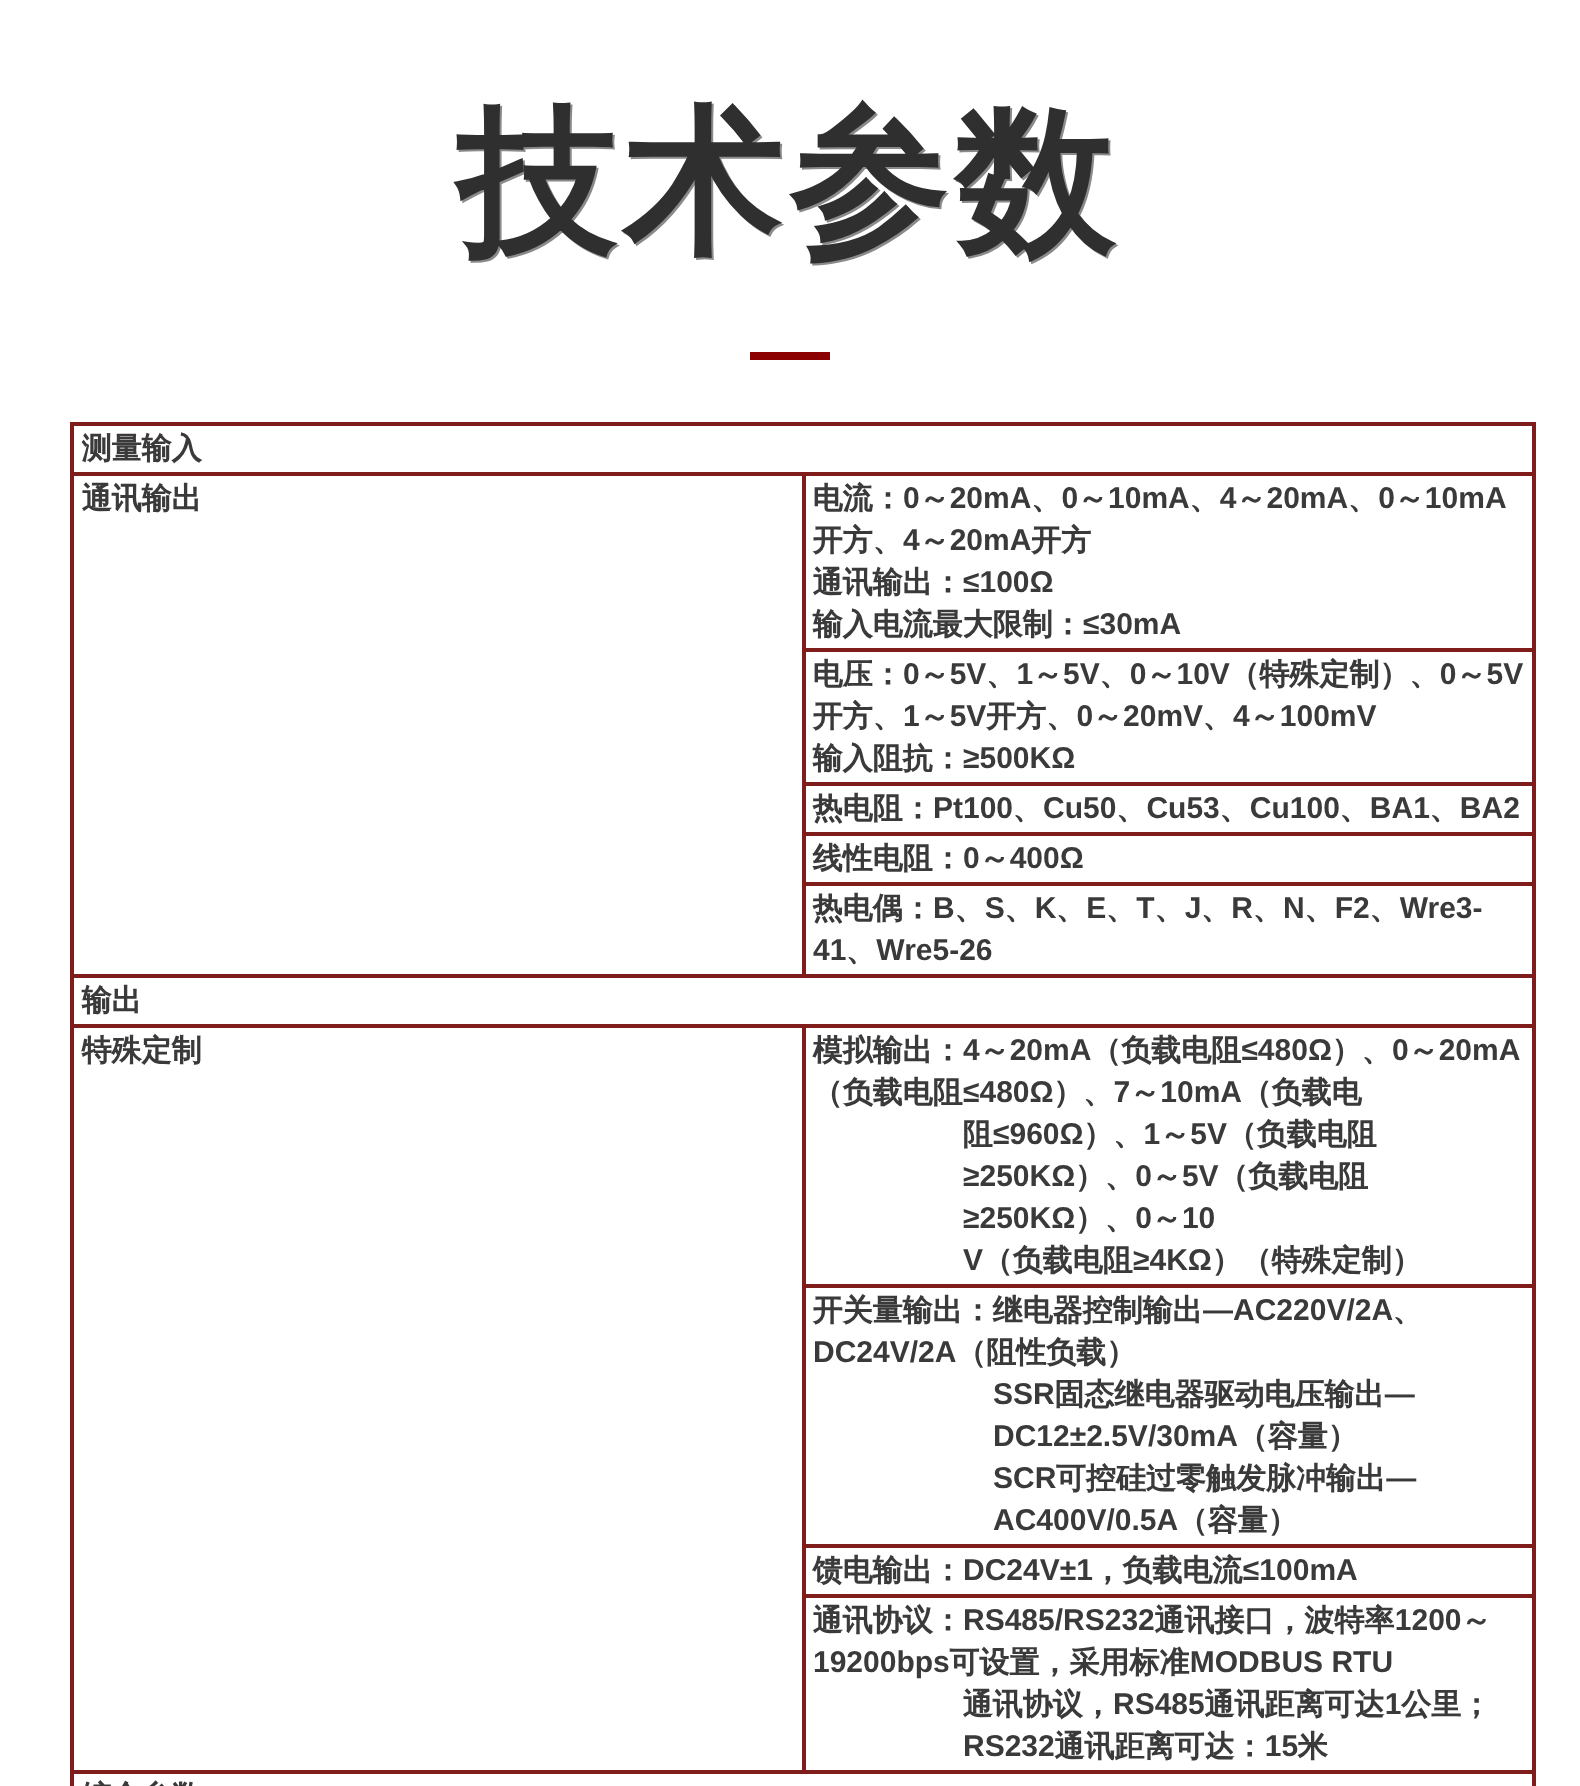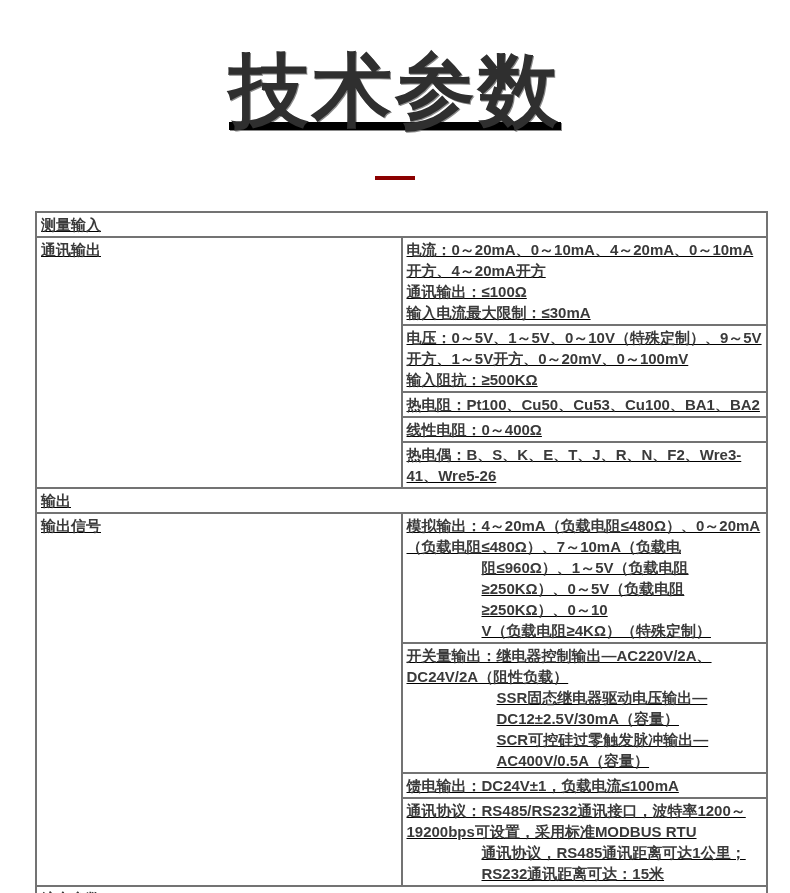--- a/index.html
+++ b/index.html
@@ -8,21 +8,20 @@
     background: #ffffff;
     width: 790px;
     height: 893px;
     overflow: hidden;
     font-family: "Liberation Sans", sans-serif;
   }
   .page {
     width: 790px;
     height: 893px;
     position: relative;
-    text-decoration: underline;
   }
   .page-title {
     margin: 0;
     padding-top: 46px;
     text-align: center;
     font-size: 80px;
     line-height: 90px;
     font-weight: 900;
     color: #2f2f2f;
     letter-spacing: 3px;
@@ -35,21 +34,21 @@
     margin: 40px auto 0 auto;
     background: #8B0000;
   }
   table.spec-table {
     border-collapse: collapse;
     table-layout: fixed;
     width: 733px;
     margin: 31px 0 0 35px;
   }
   table.spec-table td {
-    border: 2px solid #737373;
+    border: 2px solid #7f1d1d;
     color: #3a3a3a;
     font-size: 15px;
     line-height: 21px;
     font-weight: bold;
     vertical-align: top;
     padding: 1px 4px 1px 4px;
     white-space: pre-wrap;
     overflow: hidden;
   }
   td.section-cell {
@@ -74,36 +73,36 @@
   <table class="spec-table">
     <tbody id="spec-body">
         <tr>
           <td colspan="2" class="section-cell">测量输入</td>
         </tr>
         <tr>
           <td rowspan="5" class="label-cell">通讯输出</td>
           <td class="content-cell"><div class="line">电流：0～20mA、0～10mA、4～20mA、0～10mA开方、4～20mA开方</div><div class="line">通讯输出：≤100Ω</div><div class="line">输入电流最大限制：≤30mA</div></td>
         </tr>
         <tr>
-          <td class="content-cell"><div class="line">电压：0～5V、1～5V、0～10V（特殊定制）、9～5V开方、1～5V开方、0～20mV、0～100mV</div><div class="line">输入阻抗：≥500KΩ</div></td>
+          <td class="content-cell"><div class="line">电压：0～5V、1～5V、0～10V（特殊定制）、0～5V开方、1～5V开方、0～20mV、4～100mV</div><div class="line">输入阻抗：≥500KΩ</div></td>
         </tr>
         <tr>
           <td class="content-cell"><div class="line">热电阻：Pt100、Cu50、Cu53、Cu100、BA1、BA2</div></td>
         </tr>
         <tr>
           <td class="content-cell"><div class="line">线性电阻：0～400Ω</div></td>
         </tr>
         <tr>
           <td class="content-cell"><div class="line">热电偶：B、S、K、E、T、J、R、N、F2、Wre3-41、Wre5-26</div></td>
         </tr>
         <tr>
           <td colspan="2" class="section-cell">输出</td>
         </tr>
         <tr>
-          <td rowspan="4" class="label-cell">输出信号</td>
+          <td rowspan="4" class="label-cell">特殊定制</td>
           <td class="content-cell"><div class="line">模拟输出：4～20mA（负载电阻≤480Ω）、0～20mA（负载电阻≤480Ω）、7～10mA（负载电</div><div class="line" style="padding-left: 75px;">阻≤960Ω）、1～5V（负载电阻≥250KΩ）、0～5V（负载电阻≥250KΩ）、0～10</div><div class="line" style="padding-left: 75px;">V（负载电阻≥4KΩ）（特殊定制）</div></td>
         </tr>
         <tr>
           <td class="content-cell"><div class="line">开关量输出：继电器控制输出—AC220V/2A、DC24V/2A（阻性负载）</div><div class="line" style="padding-left: 90px;">SSR固态继电器驱动电压输出—DC12±2.5V/30mA（容量）</div><div class="line" style="padding-left: 90px;">SCR可控硅过零触发脉冲输出—AC400V/0.5A（容量）</div></td>
         </tr>
         <tr>
           <td class="content-cell"><div class="line">馈电输出：DC24V±1，负载电流≤100mA</div></td>
         </tr>
         <tr>
           <td class="content-cell"><div class="line">通讯协议：RS485/RS232通讯接口，波特率1200～19200bps可设置，采用标准MODBUS RTU</div><div class="line" style="padding-left: 75px;">通讯协议，RS485通讯距离可达1公里；RS232通讯距离可达：15米</div></td>

